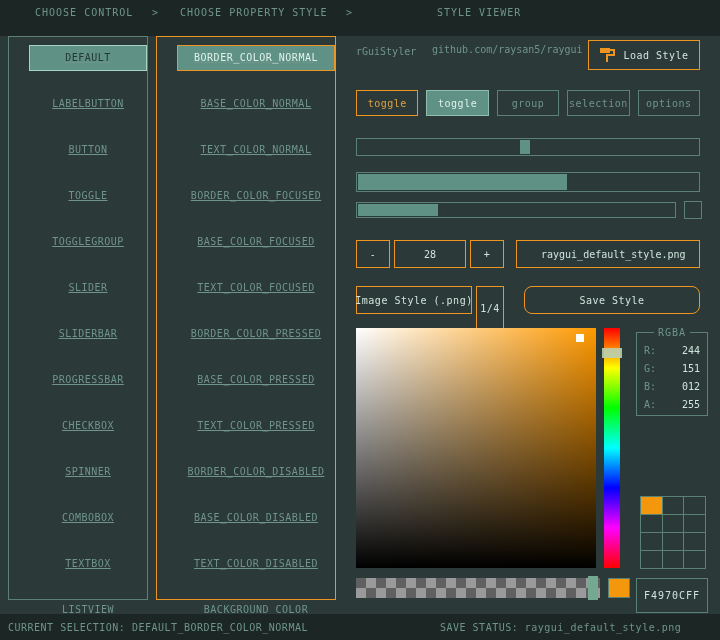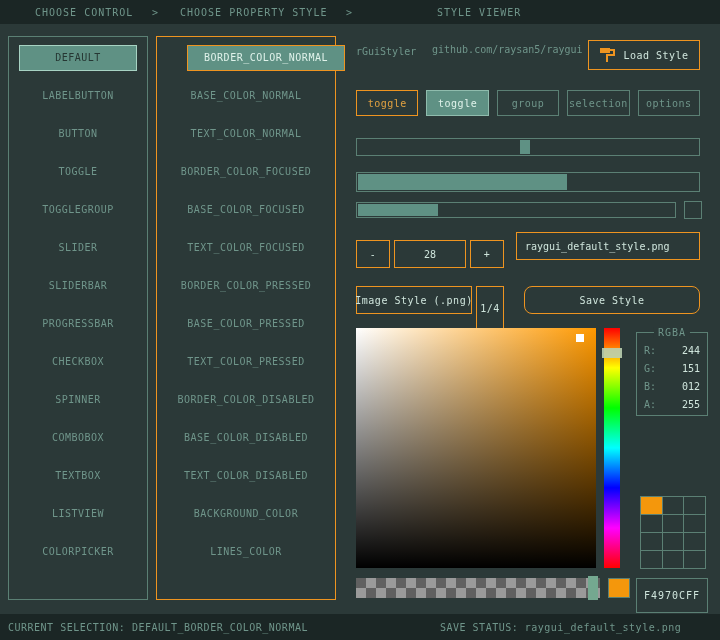--- a/index.html
+++ b/index.html
@@ -3,28 +3,28 @@
 <meta charset="utf-8">
 <style>
   * { margin:0; padding:0; box-sizing:border-box; }
   html,body { background:#1b2625; }
   .app {
     position:relative; width:720px; height:640px; overflow:hidden;
     background:#2b3938; font-family:"DejaVu Sans Mono", monospace;
     font-size:10px; color:#6f958a;
   }
   
-  .topbar { position:absolute; left:0; top:0; width:720px; height:24px; background:#1b2625; }
+  .topbar { position:absolute; left:0; top:0; width:720px; height:36px; background:#1b2625; }
   .topbar span { position:absolute; top:7px; letter-spacing:1px; white-space:nowrap; }
   .statusbar { position:absolute; left:0; bottom:0; width:720px; height:26px; background:#1b2625; }
   .statusbar span { position:absolute; top:8px; letter-spacing:.5px; white-space:nowrap; }
 
   
   .panel { position:absolute; top:36px; height:564px; display:flex; flex-direction:column;
-           align-items:center; padding-top:8px; gap:12px; background:#2b3938; }
+           align-items:flex-end; padding-top:8px; gap:20px; background:#2b3938;text-decoration:underline; }
   .controls-panel { left:8px; width:140px; border:1px solid #5b8074; }
   .props-panel    { left:156px; width:180px; border:1px solid #ee9420; }
   .list-item { height:26px; line-height:26px; text-align:center; letter-spacing:.5px;
                white-space:nowrap; cursor:default; }
   .controls-panel .list-item { width:118px; }
   .props-panel .list-item    { width:158px; }
   .list-item.sel-control { background:#5f9184; border:1px solid #a7d3c3; color:#263733; line-height:24px; }
   .list-item.sel-prop    { background:#5f9184; border:1px solid #ee9420; color:#dff2ea; line-height:24px;margin-left:40px; }
 
   
@@ -48,22 +48,22 @@
   .sliderbar { position:absolute; left:0; top:136px; width:344px; height:20px; border:1px solid #5b8074; }
   .sliderbar .fill { position:absolute; left:1px; top:1px; bottom:1px; width:61%; background:#5f9184; }
   .progressbar { position:absolute; left:0; top:166px; width:320px; height:16px; border:1px solid #5b8074; }
   .progressbar .fill { position:absolute; left:1px; top:1px; bottom:1px; width:25%; background:#5f9184; }
   .prog-box { position:absolute; left:328px; top:165px; width:18px; height:18px; border:1px solid #5b8074; }
 
   .minus { left:0;  top:204px; width:34px; height:28px; }
   .plus  { left:114px; top:204px; width:34px; height:28px; }
   .value-box { position:absolute; left:38px; top:204px; width:72px; height:28px; border:1px solid #ee9420;
                color:#cfe5dc; display:flex; align-items:center; justify-content:center; }
-  .textbox { position:absolute; left:160px; top:196px; width:184px; height:28px; border:1px solid #ee9420;
-             color:#cfe5dc; display:flex; align-items:center; padding-left:8px; white-space:nowrap; }
+  .textbox { position:absolute; left:160px; top:204px; width:184px; height:28px; border:1px solid #ee9420;
+             color:#cfe5dc; display:flex; align-items:center; padding-left:24px; white-space:nowrap; }
 
   .combo-main  { left:0;   top:250px; width:116px; height:28px; }
   .combo-count { left:120px; top:250px; width:28px;  height:44px; }
   .save-btn    { left:168px; top:250px; width:176px; height:28px;border-radius:8px; }
 
   .color-panel { position:absolute; left:0; top:292px; width:240px; height:240px;
     background: linear-gradient(to bottom, rgba(0,0,0,0), #000),
                 linear-gradient(to right, #fff, #ff9900); }
   .color-cursor { position:absolute; left:220px; top:6px; width:8px; height:8px; background:#fff; }
   .hue-bar { position:absolute; left:248px; top:292px; width:16px; height:240px;

